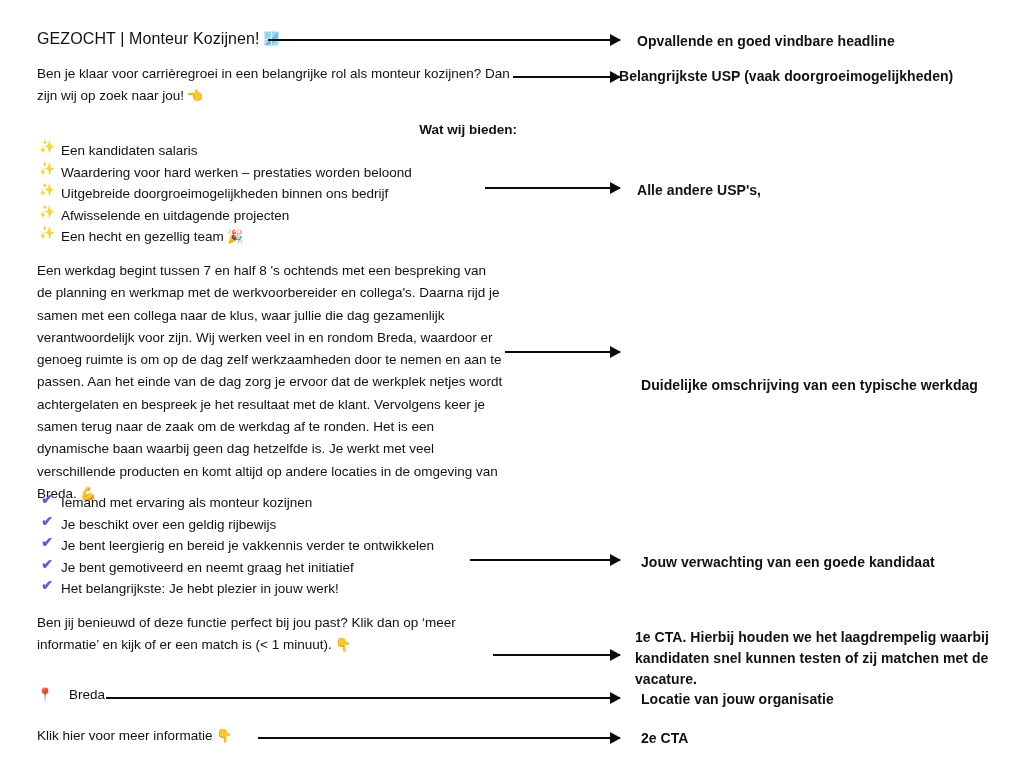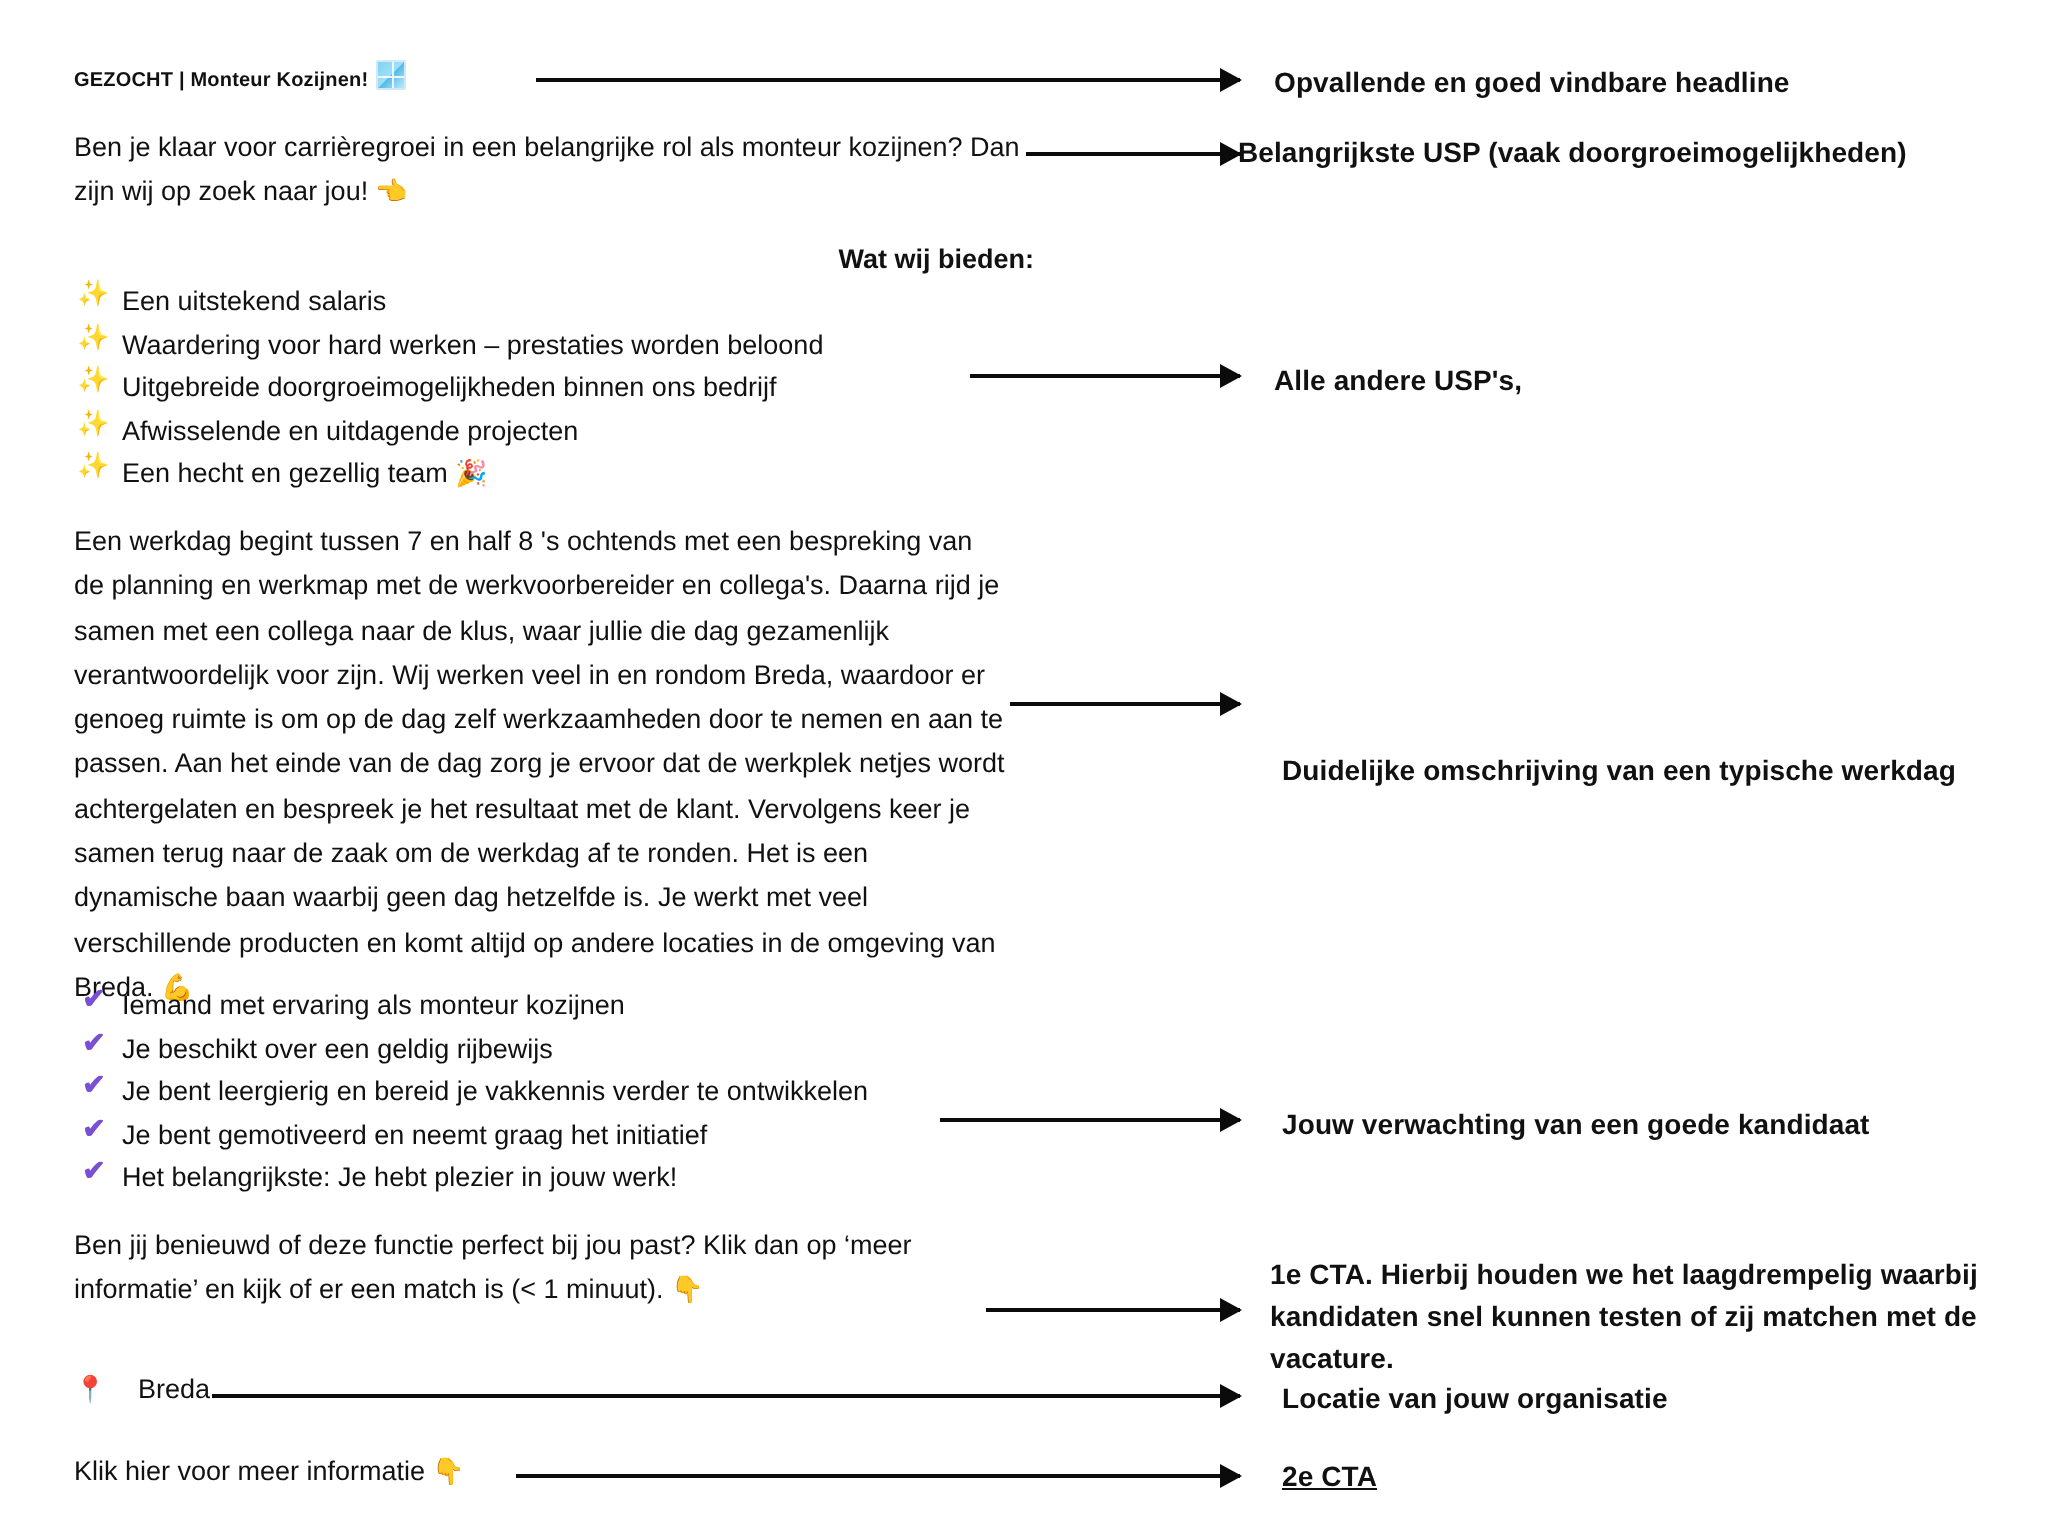--- a/index.html
+++ b/index.html
@@ -24,22 +24,22 @@
   .vacancy {
     position: absolute;
     left: 37px;
     top: 0;
     width: 470px;
   }
   .headline {
     position: absolute;
     top: 30px;
     left: 0;
-    font-size: 10px;
-    font-weight: bold;
+    font-size: 16px;
+    font-weight: normal;
     letter-spacing: 0.1px;
     white-space: nowrap;
   }
   .headline .emoji { margin-left: 4px; }
 
   .intro {
     position: absolute;
     top: 63px;
     left: 0;
     width: 480px;
@@ -208,21 +208,21 @@
     <div class="intro">
       <span>Ben je klaar voor carrièregroei in een belangrijke rol als monteur kozijnen? Dan zijn wij op zoek naar jou!</span>
       <span class="emoji ico-hand-left">👈</span>
     </div>
 
     <div class="offer-block">
       <div class="block-title">Wat wij bieden:</div>
       <ul class="bullets">
         <li>
           <span class="bullet-ico ico-sparkle">✨</span>
-          <span>Een uitstekend salaris</span>
+          <span>Een kandidaten salaris</span>
         </li>
         <li>
           <span class="bullet-ico ico-sparkle">✨</span>
           <span>Waardering voor hard werken – prestaties worden beloond</span>
         </li>
         <li>
           <span class="bullet-ico ico-sparkle">✨</span>
           <span>Uitgebreide doorgroeimogelijkheden binnen ons bedrijf</span>
         </li>
         <li>
@@ -330,15 +330,15 @@
   <div class="annotation" style="left:637px; top:180px; width:380px;">Alle andere USP's,</div>
 
   <div class="annotation" style="left:641px; top:343px; width:380px;margin-top:32px;">Duidelijke omschrijving van een typische werkdag</div>
 
   <div class="annotation" style="left:641px; top:552px; width:380px;">Jouw verwachting van een goede kandidaat</div>
 
   <div class="annotation" style="left:635px; top:627px; width:392px;">1e CTA. Hierbij houden we het laagdrempelig waarbij kandidaten snel kunnen testen of zij matchen met de vacature.</div>
 
   <div class="annotation" style="left:641px; top:689px; width:380px;">Locatie van jouw organisatie</div>
 
-  <div class="annotation" style="left:641px; top:728px; width:380px;text-decoration:underline;">2e CTA</div>
+  <div class="annotation" style="left:641px; top:728px; width:380px;">2e CTA</div>
 
 </div>
 
 </body></html>

